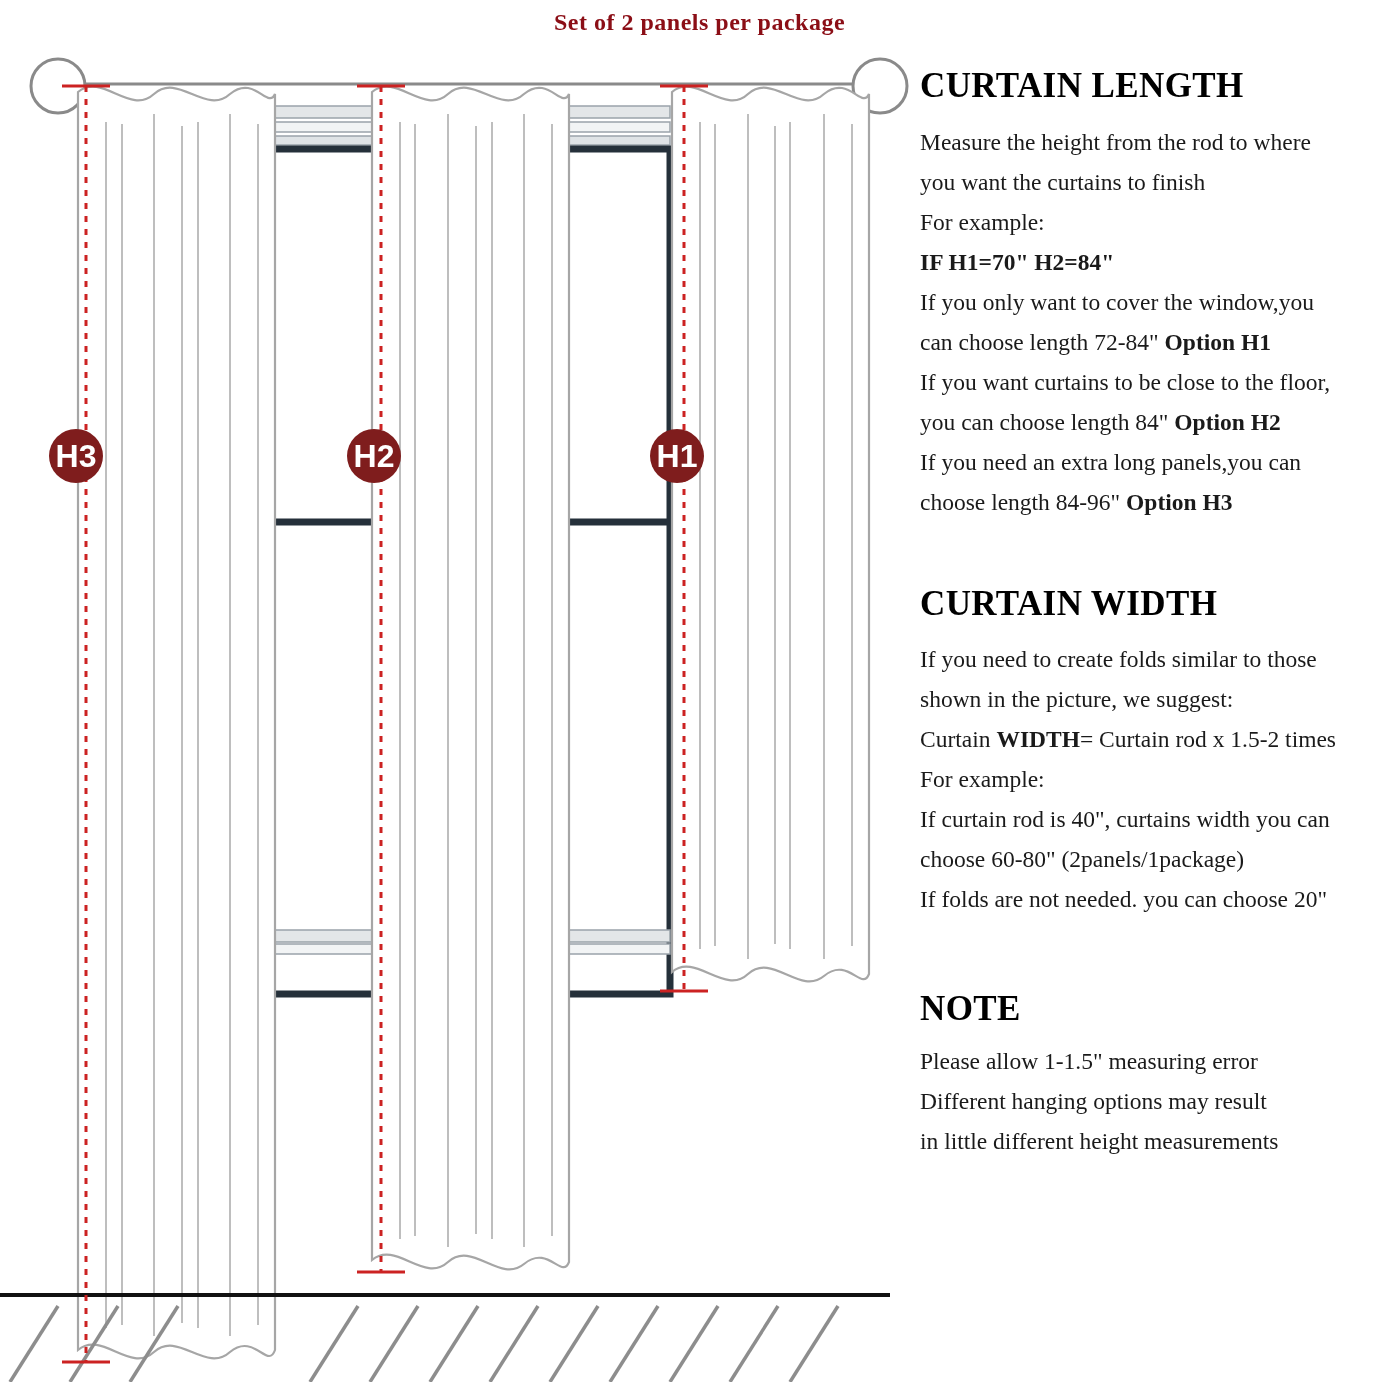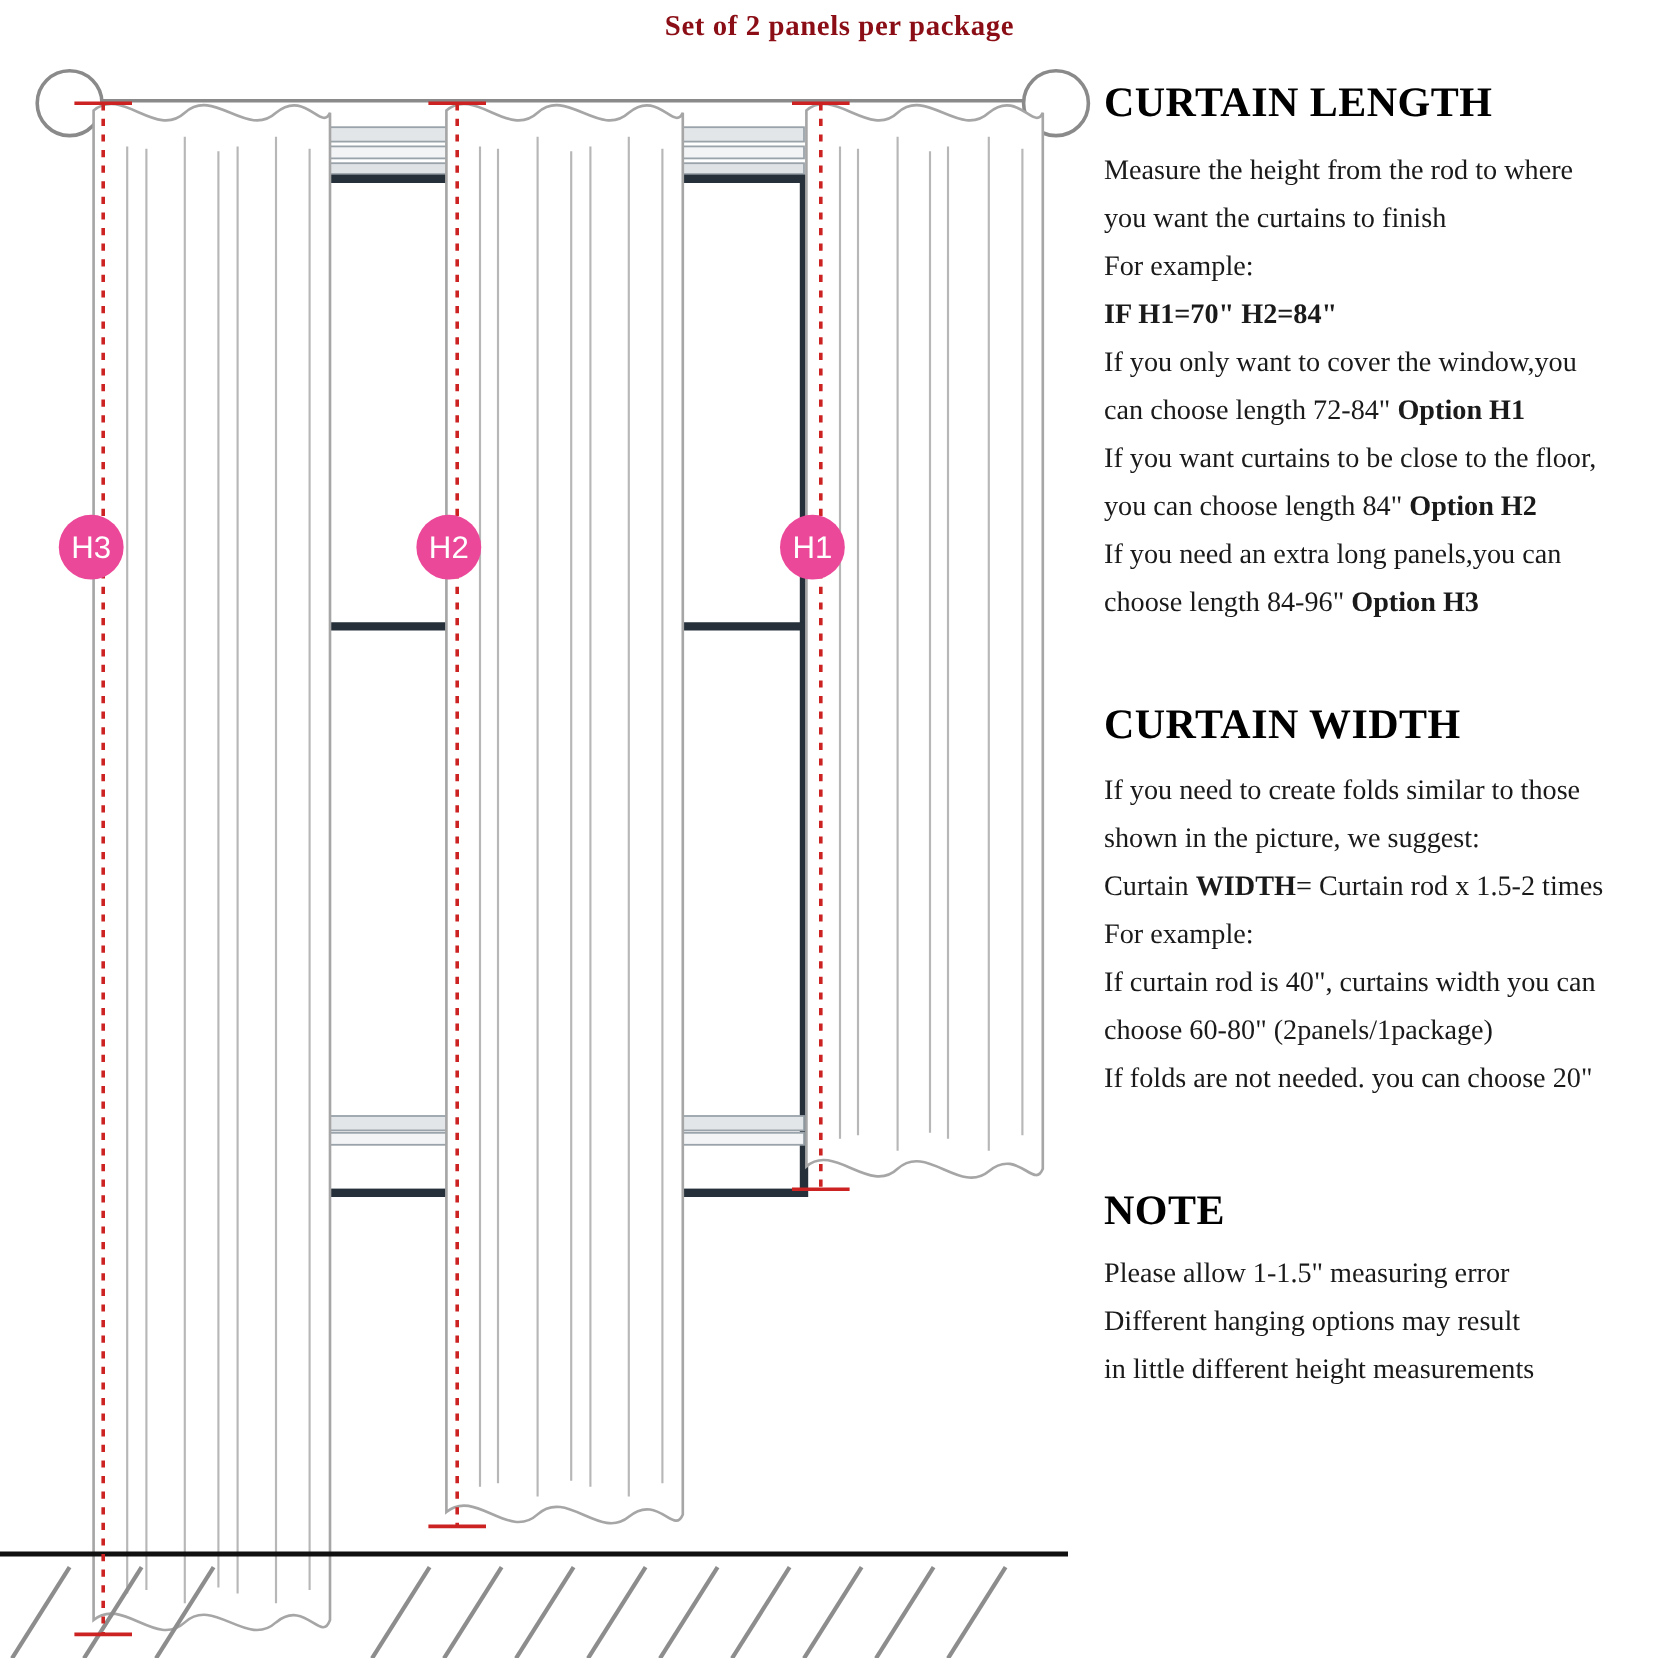--- a/index.html
+++ b/index.html
@@ -45,25 +45,25 @@
     height: 1338px;
   }
   #diagram svg { display: block; }
 
   
   .hmark {
     position: absolute;
     width: 54px;
     height: 54px;
     border-radius: 50%;
-    background: #ec4899;
+    background: #7f1d1d;
     color: #ffffff;
     font-family: "Liberation Sans", sans-serif;
-    font-size: 26px;
-    font-weight: 400;
+    font-size: 32px;
+    font-weight: 700;
     display: flex;
     align-items: center;
     justify-content: center;
     line-height: 1;
   }
   #h3mark { left: 49px;  top: 385px; }
   #h2mark { left: 347px; top: 385px; }
   #h1mark { left: 650px; top: 385px; }
 
   

